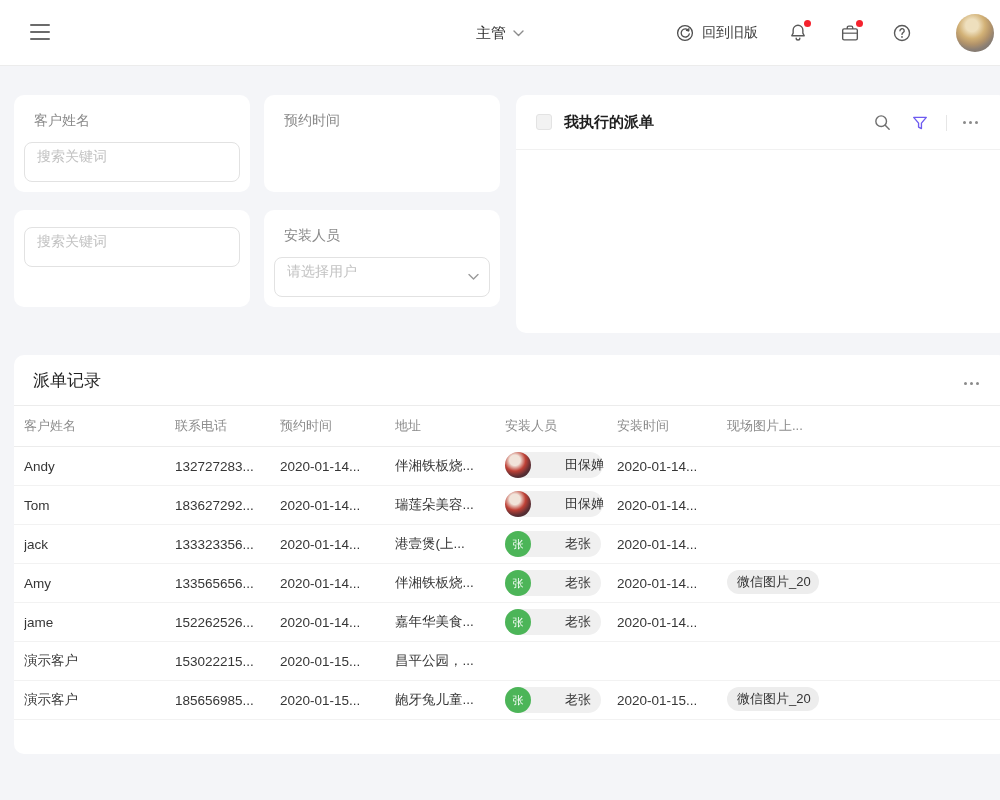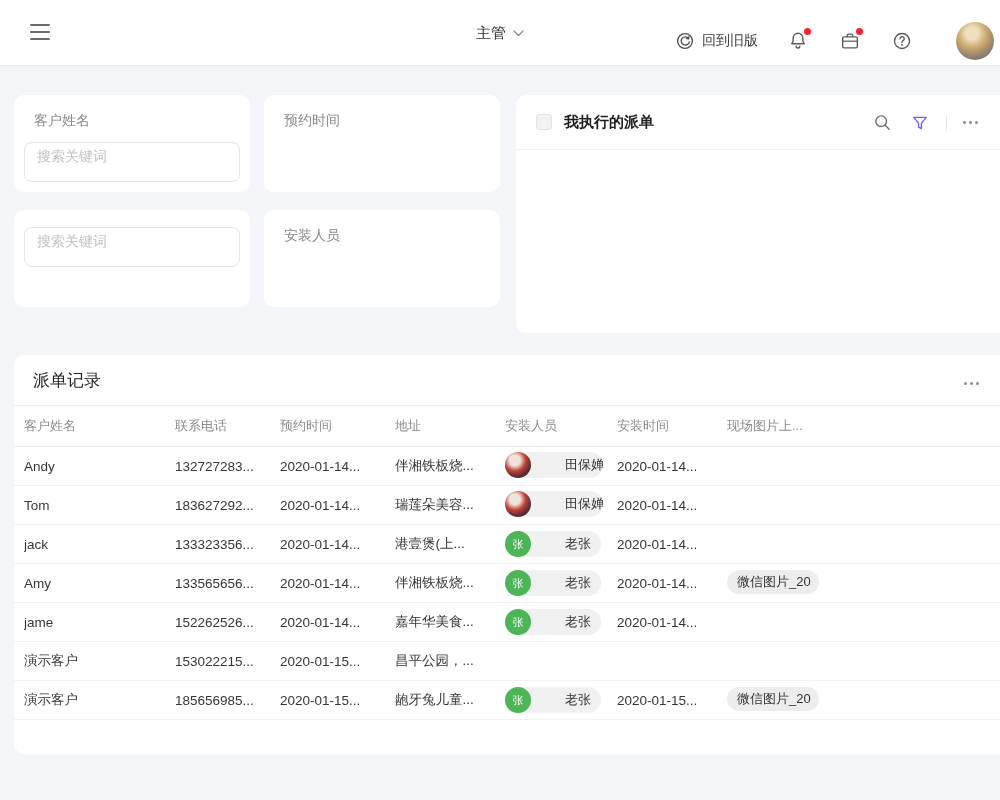--- a/index.html
+++ b/index.html
@@ -5,21 +5,21 @@
   * { margin:0; padding:0; box-sizing:border-box; }
   html,body { width:1000px; height:800px; overflow:hidden; }
   body { font-family:"Liberation Sans","DejaVu Sans",sans-serif; background:#f4f5f8; position:relative; }
 
   
   .header { position:absolute; left:0; top:0; width:1000px; height:66px; background:#fff; border-bottom:1px solid #ececec; }
   .hamburger { position:absolute; left:30px; top:24px; width:20px; height:16px; display:flex; flex-direction:column; justify-content:space-between; cursor:pointer; }
   .hamburger span { display:block; height:2px; background:#6b6b6b; border-radius:1px; }
   .header-center { position:absolute; left:0; right:0; top:0; height:66px; display:flex; align-items:center; justify-content:center; gap:7px; cursor:pointer; }
   .header-center .ttl { font-size:15px; color:#2f2f2f; }
-  .header-right { position:absolute; right:6px; top:0; height:66px; display:flex; align-items:center; gap:28px;margin-top:8px; }
+  .header-right { position:absolute; right:6px; top:0; height:66px; display:flex; align-items:center; gap:28px; }
   .back-old { display:flex; align-items:center; gap:8px; font-size:14px; color:#3d3d3d; cursor:pointer; }
   .hicon { position:relative; width:24px; height:24px; display:flex; align-items:center; justify-content:center; cursor:pointer; }
   .reddot { position:absolute; top:-1px; right:-1px; width:7px; height:7px; border-radius:50%; background:#f5222d; }
   .user-avatar { width:38px; height:38px; border-radius:50%; margin-left:14px; cursor:pointer;
     background: radial-gradient(circle at 42% 30%, #eedfbd 0 18%, #d2b176 38%, #b2936a 55%, #8b7f74 70%, #6f6a66 100%); }
 
   
   .card { position:absolute; background:#fff; border-radius:10px; }
   .filter-card { width:236px; height:97px; padding:17px 10px 0 10px; }
   .filter-label { font-size:14px; color:#8a8a8a; padding-left:10px; margin-bottom:12px; }
@@ -127,20 +127,28 @@
 </div>
 
 <div class="card filter-card" style="left:14px; top:210px;">
   <div class="finput">
     <input type="text" placeholder="搜索关键词" style="">
   </div>
 </div>
 
 <div class="card filter-card" style="left:264px; top:210px;">
   <div class="filter-label">安装人员</div>
+  <div class="finput">
+    <input type="text" readonly="" placeholder="请选择用户" style="">
+    <span class="right-ic">
+      <svg width="11" height="7" viewBox="0 0 11 7">
+          <polyline points="1,1 5.5,5.5 10,1" fill="none" stroke="#9a9a9a" stroke-width="1.4" stroke-linecap="round" stroke-linejoin="round"></polyline>
+        </svg>
+    </span>
+  </div>
 </div>
 
 <div class="card task-panel">
   <div class="tp-head">
     <div class="tp-checkbox"></div>
     <div class="tp-title">我执行的派单</div>
   </div>
   <div class="tp-icons">
     <div class="hicon">
       <svg width="19" height="19" viewBox="0 0 20 20">

